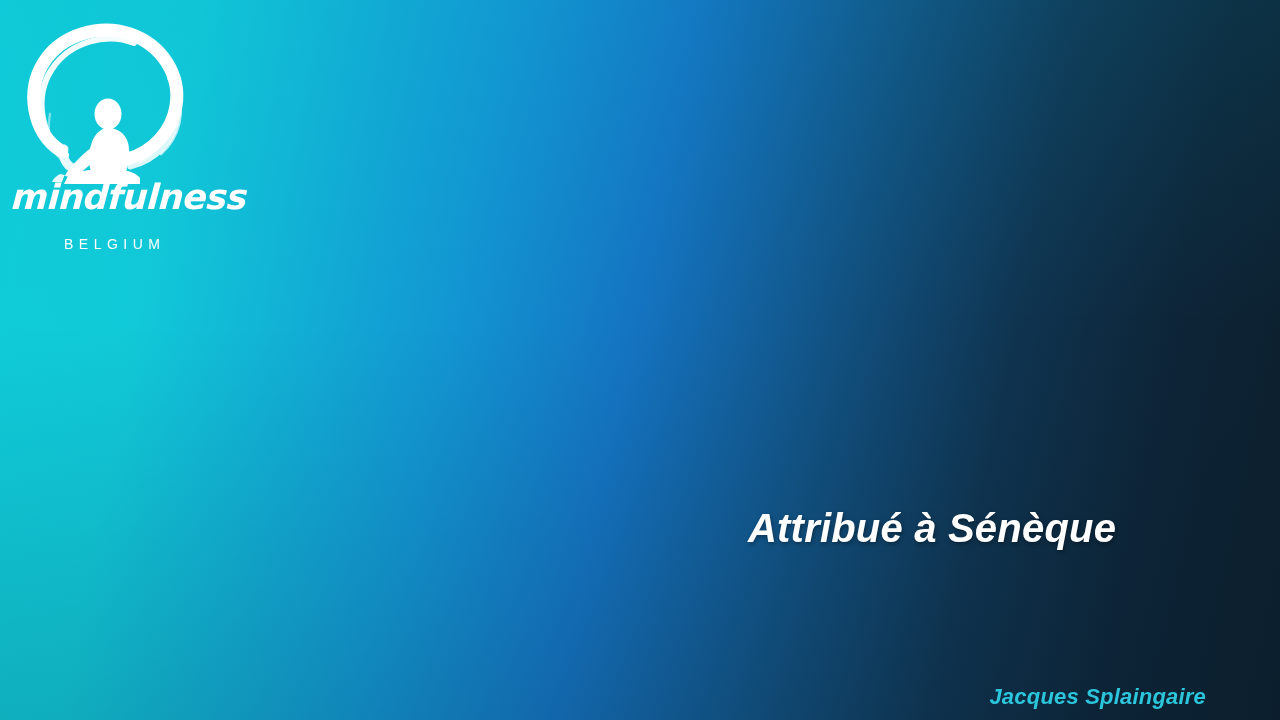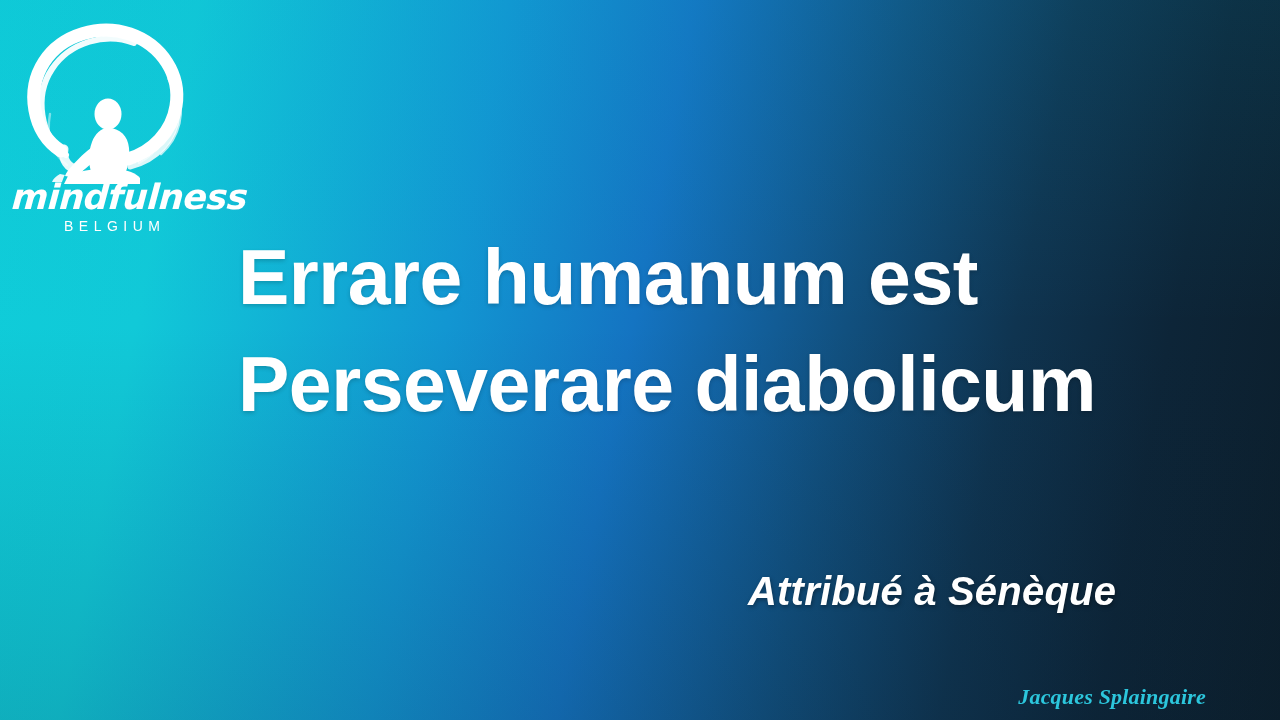--- a/index.html
+++ b/index.html
@@ -76,21 +76,21 @@
     transform: skewX(-4deg);
   }
   .wordmark-sub {
     font-family: "Liberation Sans", sans-serif;
     font-weight: normal;
     font-size: 14px;
     line-height: 18px;
     letter-spacing: 5.5px;
     text-indent: 5.5px;
     color: #ffffff;
-    margin-top: 1px;
+    margin-top: 19px;
   }
 
   
   .quote {
     position: absolute;
     left: 238px;
     top: 224px;
     width: 920px;
     z-index: 2;
   }
@@ -102,21 +102,21 @@
     color: #ffffff;
     letter-spacing: -0.5px;
     white-space: nowrap;
     text-shadow: 0 2px 4px rgba(0,0,0,0.18);
   }
 
   
   .attribution {
     position: absolute;
     left: 748px;
-    top: 564px;
+    top: 501px;
     z-index: 2;
     font-family: "Liberation Sans", sans-serif;
     font-weight: bold;
     font-style: italic;
     font-size: 40px;
     line-height: 54px;
     color: #ffffff;
     letter-spacing: 0.2px;
     white-space: nowrap;
     text-shadow: 1px 2px 4px rgba(0,0,0,0.35);
@@ -124,21 +124,21 @@
 
   
   .credit {
     position: absolute;
     right: 74px;
     bottom: 9px;
     text-align: right;
     z-index: 2;
   }
   .credit-name {
-    font-family: Liberation Serif, serif;
+    font-family: Liberation Sans, sans-serif;
     font-weight: bold;
     font-style: italic;
     font-size: 22px;
     line-height: 28px;
     color: #2cc6dc;
     letter-spacing: 0.2px;
     white-space: nowrap;
   }
   .credit-social {
     font-family: "Liberation Sans", sans-serif;
@@ -209,24 +209,20 @@
         </g>
       </svg>
     </div>
 
     <div class="wordmark">
       <div class="wordmark-main">mindfulness</div>
       <div class="wordmark-sub">BELGIUM</div>
     </div>
   </div>
 
-  <div class="quote">
-    <div class="quote-line">Errare humanum est</div>
-    <div class="quote-line">Perseverare diabolicum</div>
-  </div>
 
   <div class="attribution">Attribué à Sénèque</div>
 
   <div class="credit">
     <div class="credit-name">Jacques Splaingaire</div>
   </div>
 
 </div>
 
 </body></html>

